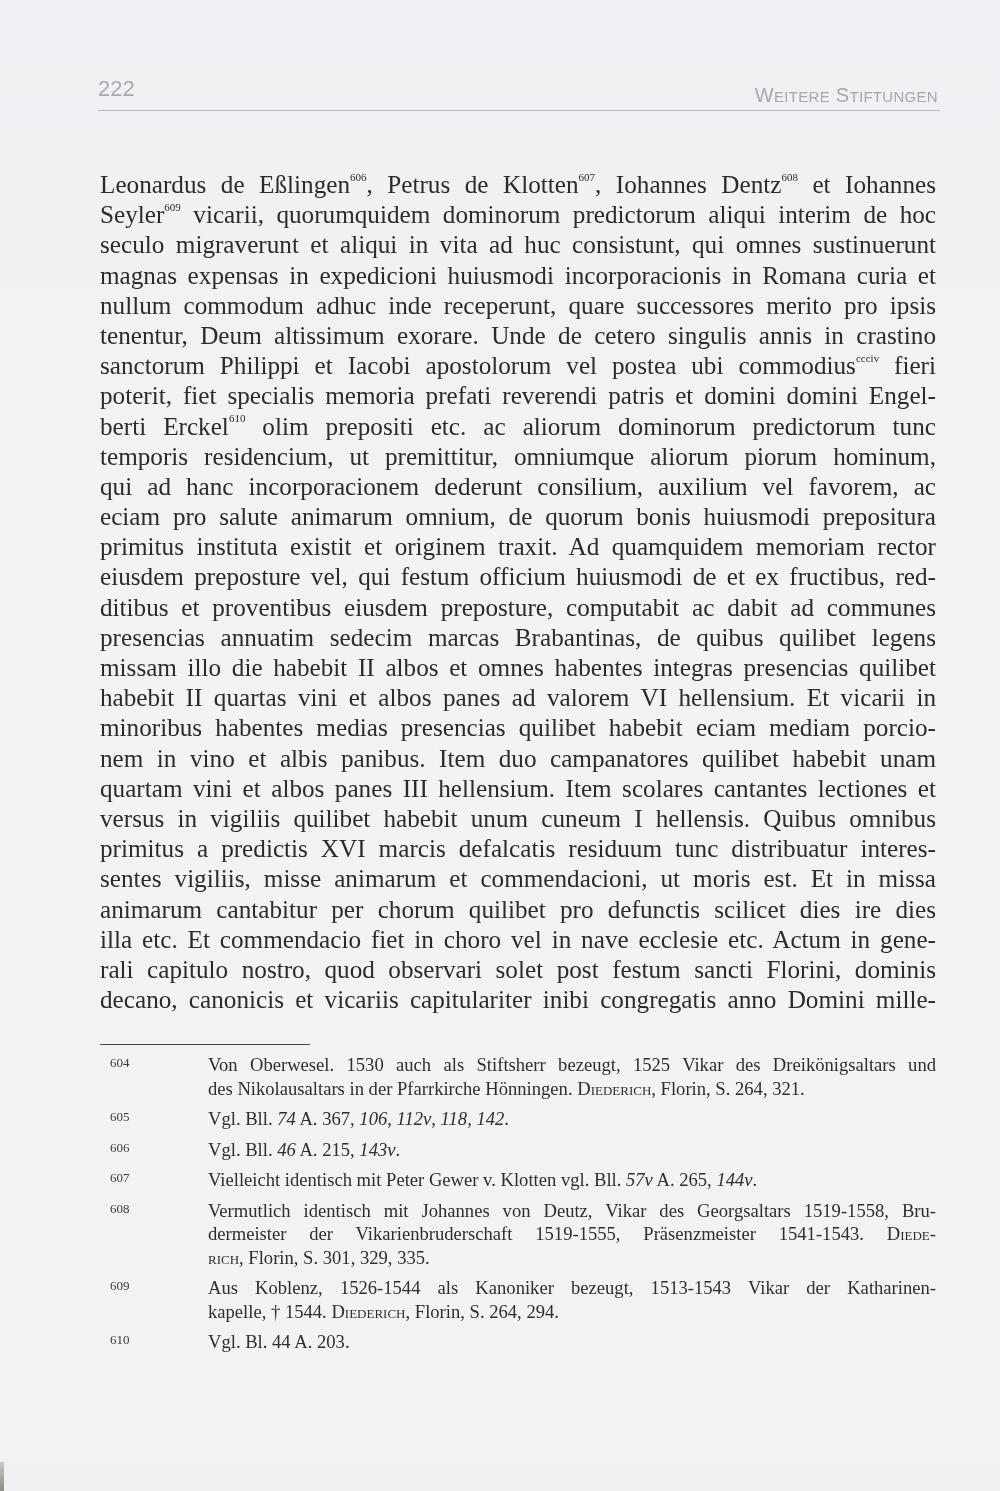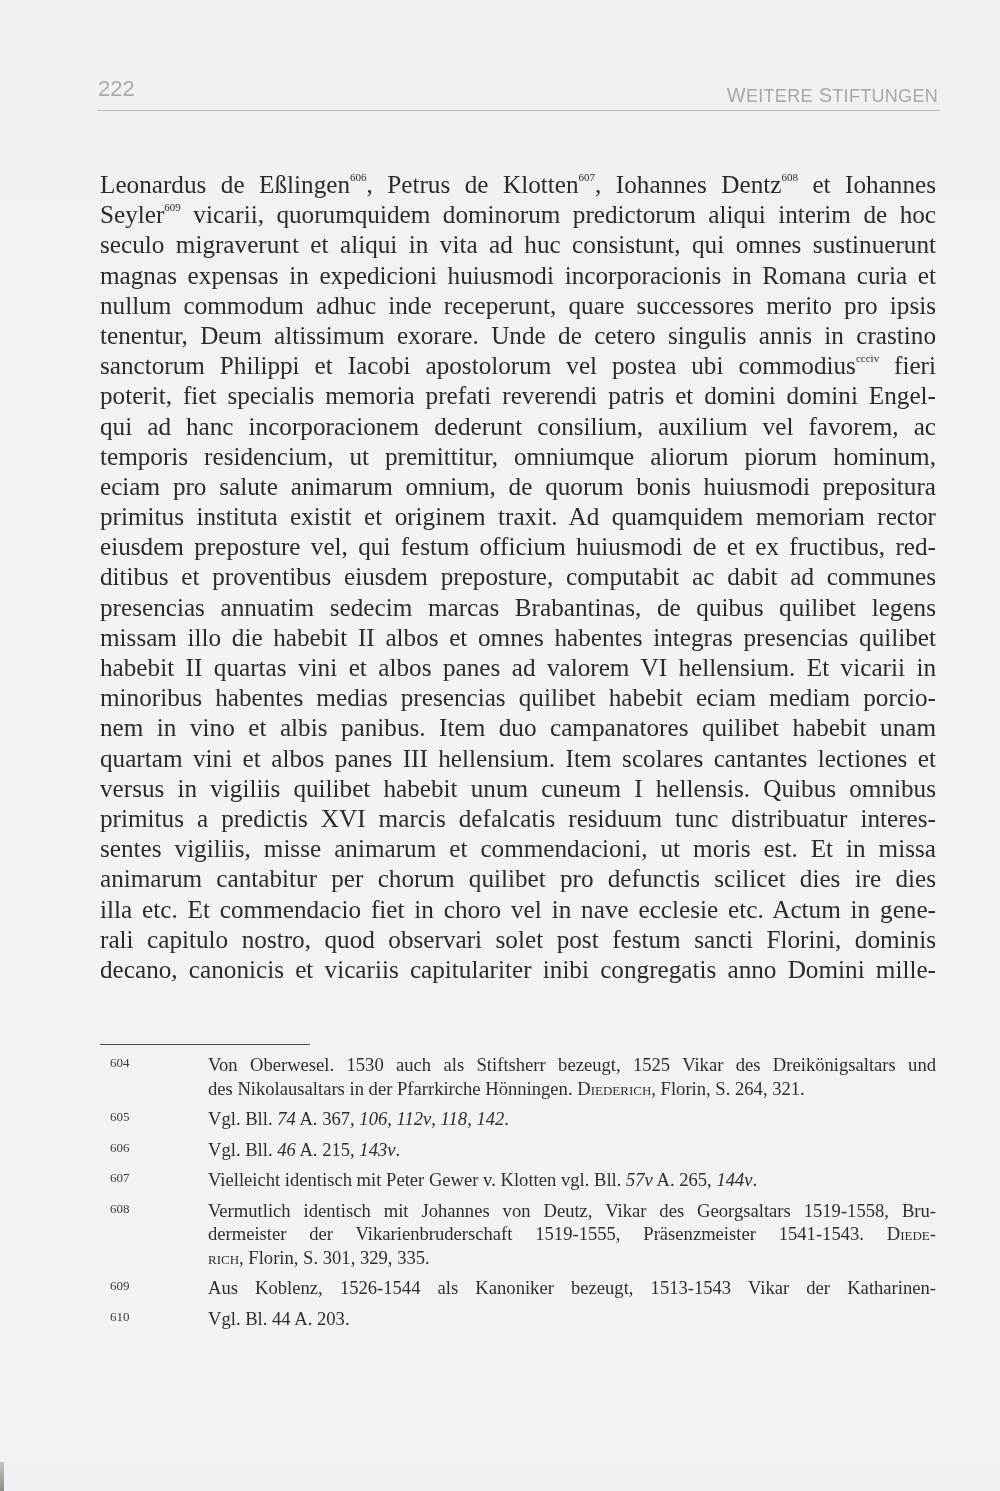--- a/index.html
+++ b/index.html
@@ -44,21 +44,21 @@
       position: absolute;
       right: 2px;
       top: 10px;
       font-family: "Liberation Sans", "DejaVu Sans", sans-serif;
       font-size: 20px;
       color: #a6a7aa;
       font-variant: small-caps;
       letter-spacing: 0.3px;
     }
     .section-title .cap { font-size: 20px; }
-    .section-title .sc { font-size: 18px; text-transform: uppercase; }
+    .section-title .sc { font-size: 15px; text-transform: uppercase; }
 
     .body-text {
       position: absolute;
       left: 100px;
       top: 170px;
       width: 836px;
       font-size: 25.2px;
       line-height: 30.2px;
       color: #2b2b2d;
     }
@@ -141,22 +141,23 @@
 
   <div class="body-text" id="body-text">
       <span class="line"><span>Leonardus de Eßlingen</span><sup>606</sup><span>, Petrus de Klotten</span><sup>607</sup><span>, Iohannes Dentz</span><sup>608</sup><span> et Iohannes</span></span>
       <span class="line"><span>Seyler</span><sup>609</sup><span> vicarii, quorumquidem dominorum predictorum aliqui interim de hoc</span></span>
       <span class="line"><span>seculo migraverunt et aliqui in vita ad huc consistunt, qui omnes sustinuerunt</span></span>
       <span class="line"><span>magnas expensas in expedicioni huiusmodi incorporacionis in Romana curia et</span></span>
       <span class="line"><span>nullum commodum adhuc inde receperunt, quare successores merito pro ipsis</span></span>
       <span class="line"><span>tenentur, Deum altissimum exorare. Unde de cetero singulis annis in crastino</span></span>
       <span class="line"><span>sanctorum Philippi et Iacobi apostolorum vel postea ubi commodius</span><sup>ccciv</sup><span> fieri</span></span>
       <span class="line"><span>poterit, fiet specialis memoria prefati reverendi patris et domini domini Engel-</span></span>
+      <span class="line"><span>berti Erckel</span><sup>610</sup><span> olim prepositi etc. ac aliorum dominorum predictorum tunc</span></span>
+      <span class="line"><span>temporis residencium, ut premittitur, omniumque aliorum piorum hominum,</span></span>
       <span class="line"><span>qui ad hanc incorporacionem dederunt consilium, auxilium vel favorem, ac</span></span>
-      <span class="line"><span>temporis residencium, ut premittitur, omniumque aliorum piorum hominum,</span></span>
       <span class="line"><span>eciam pro salute animarum omnium, de quorum bonis huiusmodi prepositura</span></span>
       <span class="line"><span>primitus instituta existit et originem traxit. Ad quamquidem memoriam rector</span></span>
       <span class="line"><span>eiusdem preposture vel, qui festum officium huiusmodi de et ex fructibus, red-</span></span>
       <span class="line"><span>ditibus et proventibus eiusdem preposture, computabit ac dabit ad communes</span></span>
       <span class="line"><span>presencias annuatim sedecim marcas Brabantinas, de quibus quilibet legens</span></span>
       <span class="line"><span>missam illo die habebit II albos et omnes habentes integras presencias quilibet</span></span>
       <span class="line"><span>habebit II quartas vini et albos panes ad valorem VI hellensium. Et vicarii in</span></span>
       <span class="line"><span>minoribus habentes medias presencias quilibet habebit eciam mediam porcio-</span></span>
       <span class="line"><span>nem in vino et albis panibus. Item duo campanatores quilibet habebit unam</span></span>
       <span class="line"><span>quartam vini et albos panes III hellensium. Item scolares cantantes lectiones et</span></span>
@@ -191,20 +192,21 @@
       </div>
       <div class="fn">
         <span class="fn-num">608</span>
         <span class="fn-line"><span>Vermutlich identisch mit Johannes von Deutz, Vikar des Georgsaltars 1519-1558, Bru-</span></span>
         <span class="fn-line"><span>dermeister der Vikarienbruderschaft 1519-1555, Präsenzmeister 1541-1543. </span><span class="sc-name">Diede-</span></span>
         <span class="fn-line left"><span class="sc-name">rich</span><span>, Florin, S. 301, 329, 335.</span></span>
       </div>
       <div class="fn">
         <span class="fn-num">609</span>
         <span class="fn-line"><span>Aus Koblenz, 1526-1544 als Kanoniker bezeugt, 1513-1543 Vikar der Katharinen-</span></span>
+        <span class="fn-line left"><span>kapelle, † 1544. </span><span class="sc-name">Diederich</span><span>, Florin, S. 264, 294.</span></span>
       </div>
       <div class="fn">
         <span class="fn-num">610</span>
         <span class="fn-line left"><span>Vgl. Bl. 44 A. 203.</span></span>
       </div>
     </div>
 
   <div class="corner-mark"></div>
 </div>
 

